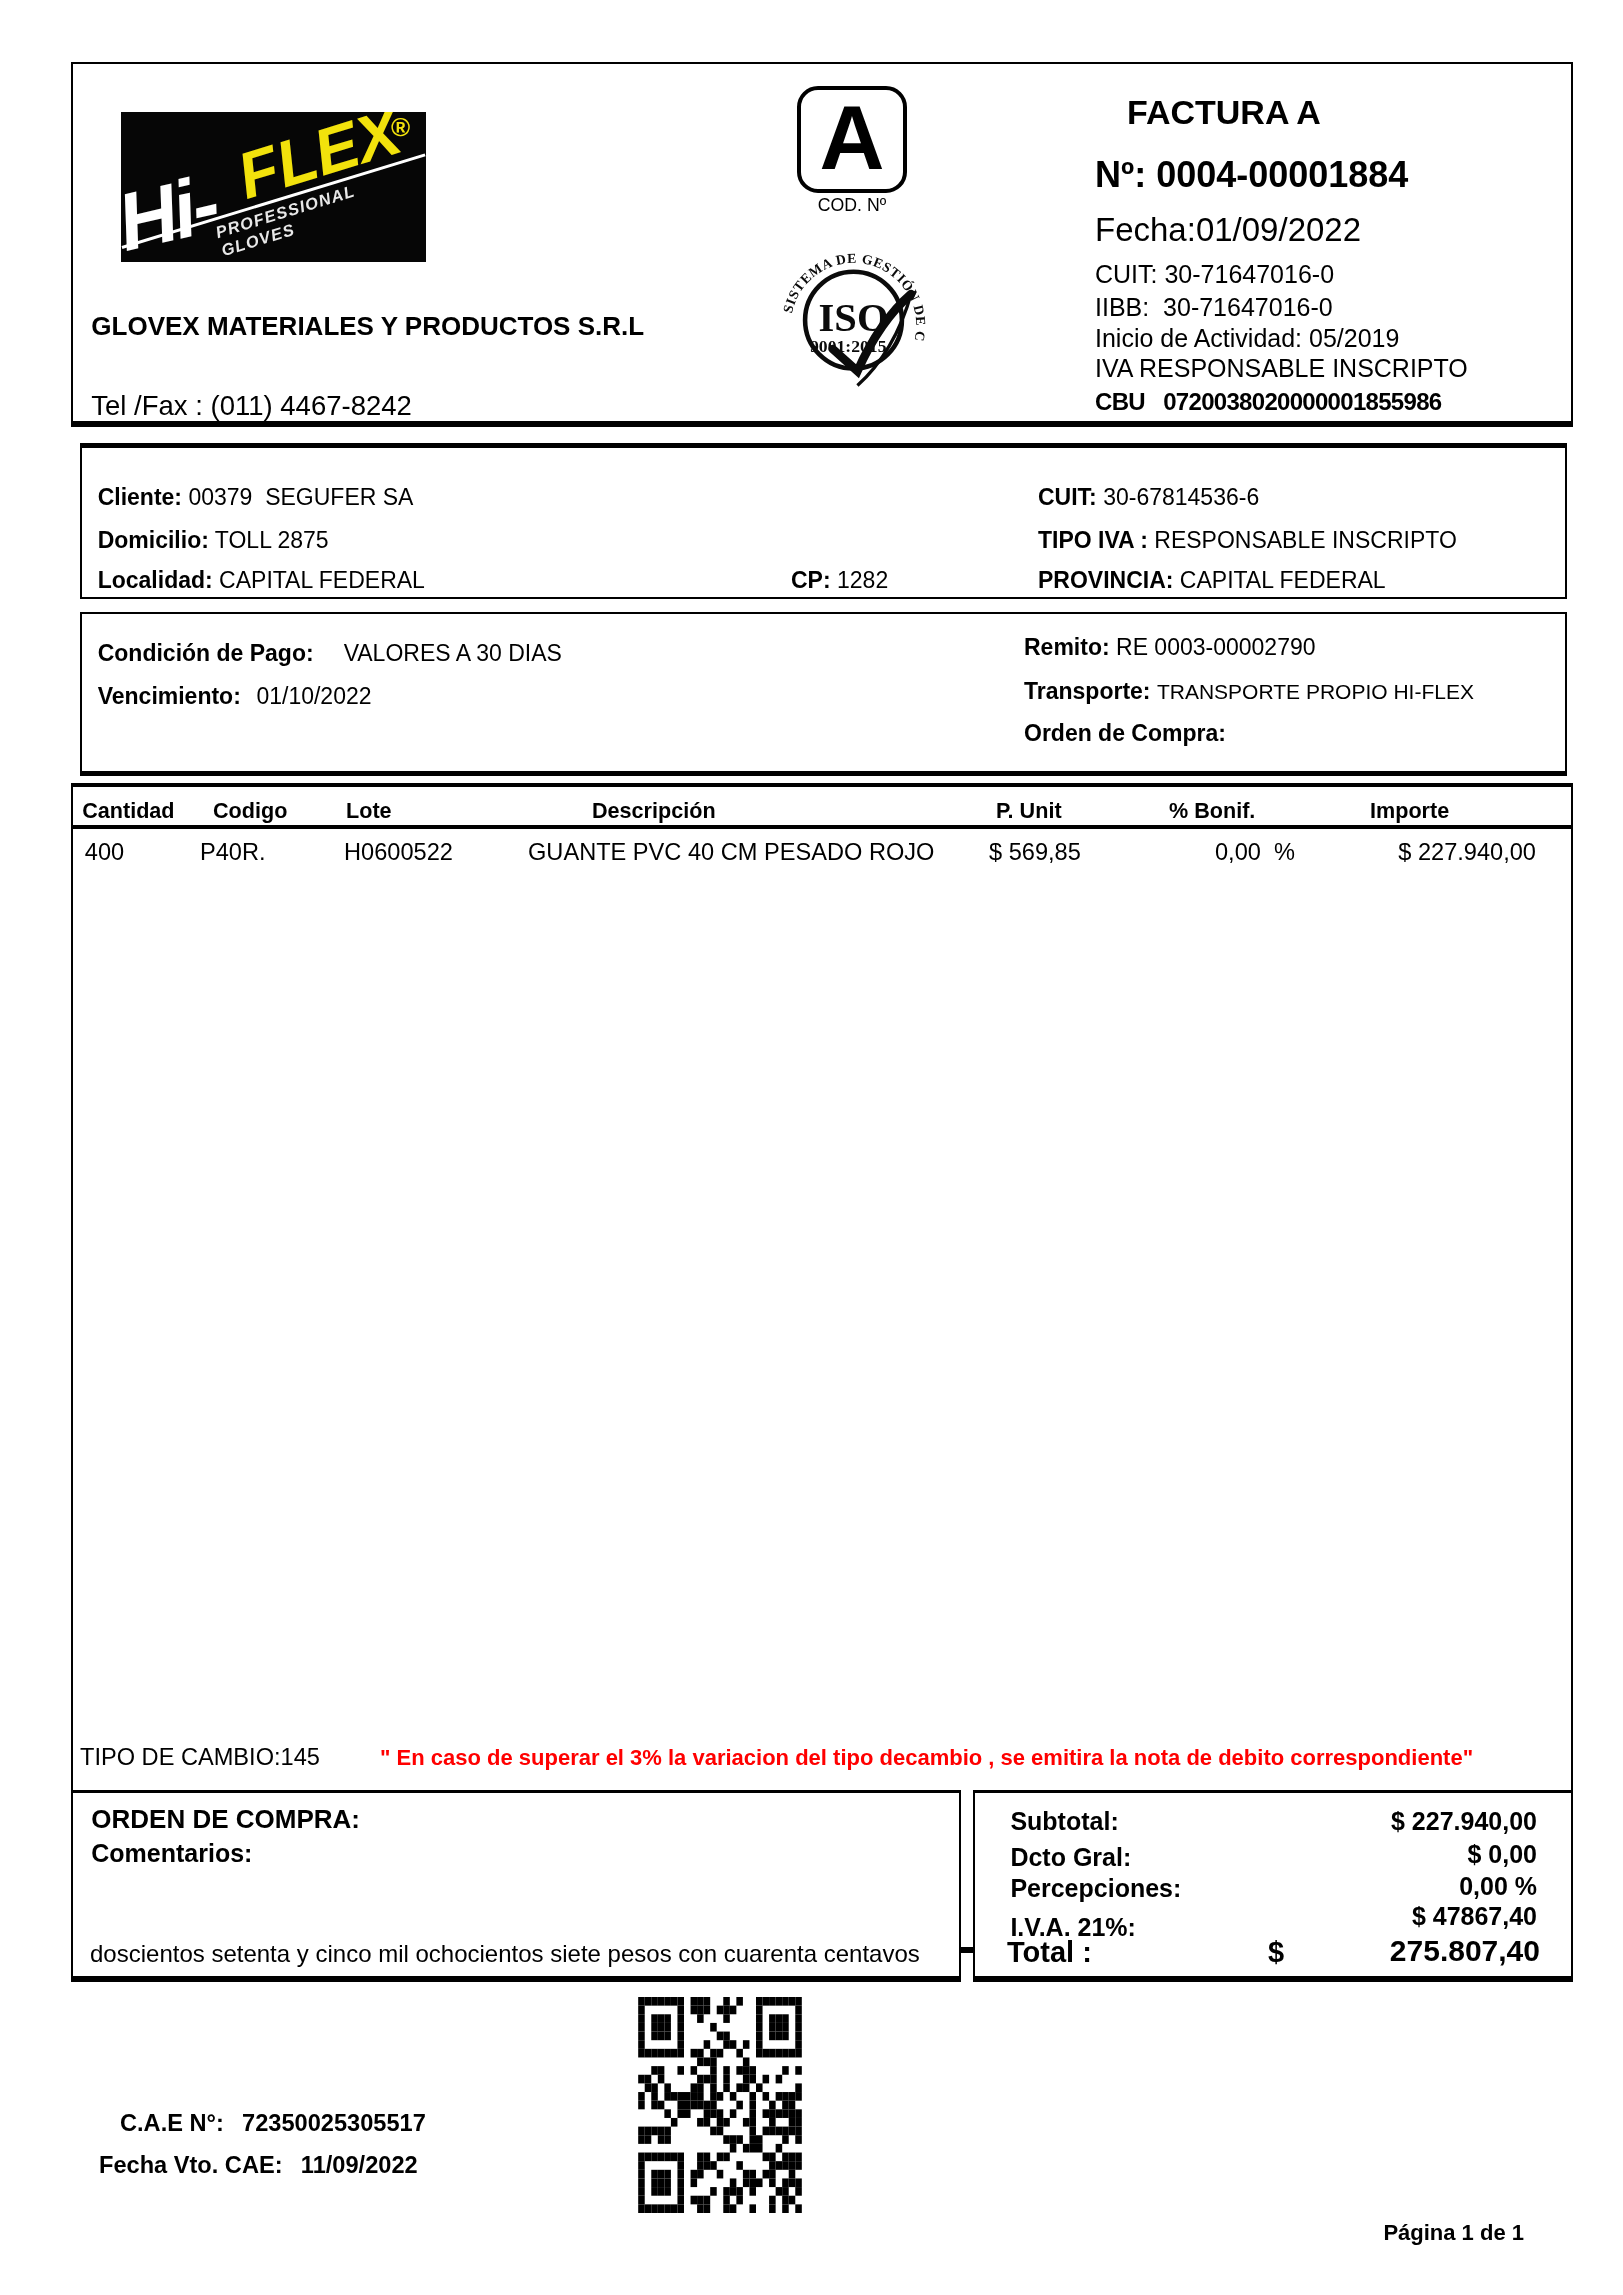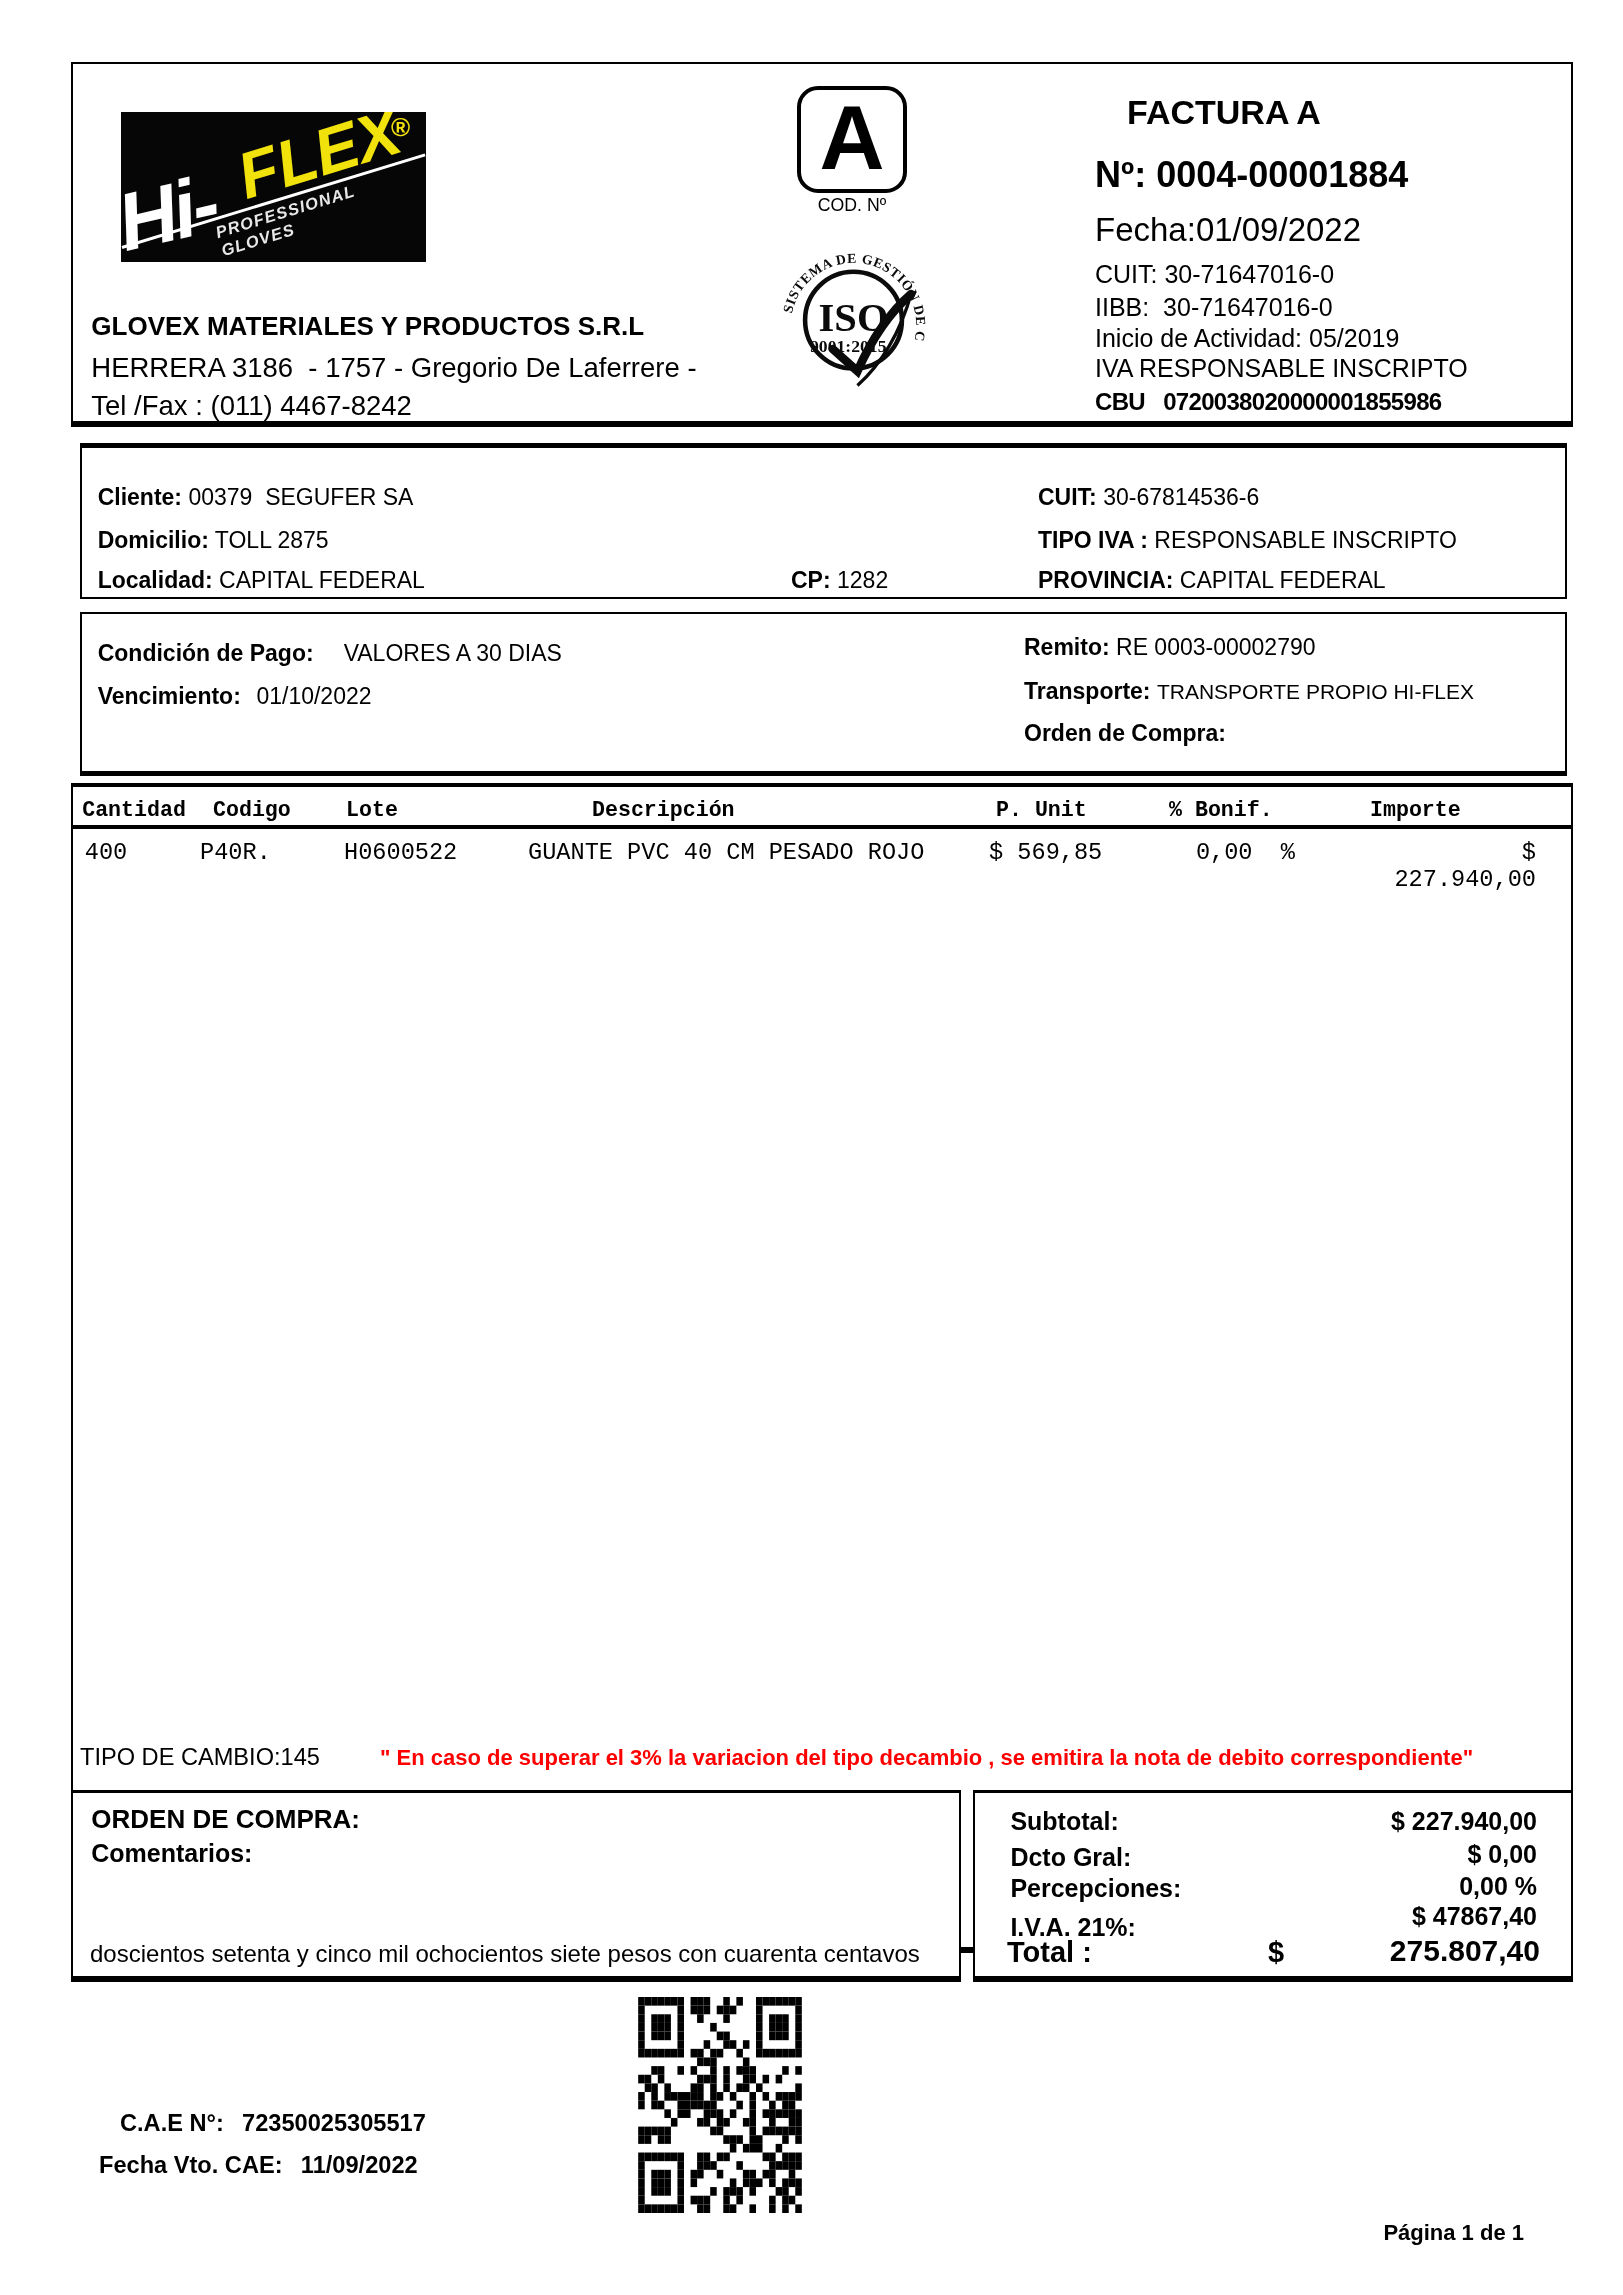--- a/index.html
+++ b/index.html
@@ -44,21 +44,21 @@
   
   .client-box{left:80px;top:443px;width:1487px;height:156px;border-top-width:5.9px;}
   .row-line{position:absolute;font-size:23px;}
   .val{font-weight:normal;}
 
   
   .payment-box{left:80px;top:612px;width:1487px;height:164px;border-bottom-width:5.9px;}
   .email-val{text-decoration:underline;}
 
   
-  .table-box{left:71px;top:783px;width:1502px;height:1170px;border-top-width:4.6px;border-bottom-width:6.5px;font-family:Liberation Mono, monospace;}
+  .table-box{left:71px;top:783px;width:1502px;height:1170px;border-top-width:4.6px;border-bottom-width:6.5px;}
   .thead{position:absolute;left:0;top:0;width:100%;height:38px;border-bottom:4.6px solid #000;}
   .th{position:absolute;top:10.5px;font-size:21.6px;font-weight:bold;}
   .td{position:absolute;top:52px;font-size:23.6px;}
 
   
   .exchange-line{left:80px;top:1744px;width:1498px;height:30px;font-size:23.6px;}
   .exchange-warning{position:absolute;left:300px;top:0.7px;font-size:22px;font-weight:bold;}
 
   
   .orden-box{left:71px;top:1790px;width:890px;height:192px;border-top-width:3.9px;border-bottom-width:6.5px;}
@@ -89,21 +89,20 @@
 
     <div class="logo">
       <span class="logo-hi" data-bind="header.logo.hi">Hi-</span>
       <span class="logo-flex" data-bind="header.logo.flex">FLEX</span>
       <span class="logo-reg" data-bind="header.logo.registered">®</span>
       <div class="logo-swoosh"></div>
       <span class="logo-tagline" data-bind="header.logo.tagline">PROFESSIONAL GLOVES</span>
     </div>
 
     <div class="abs company-name" data-bind="header.company_name">GLOVEX MATERIALES Y PRODUCTOS S.R.L</div>
-    <div class="abs company-address" data-bind="header.company_address">HERRERA 3186  - 1757 - Gregorio De Laferrere -</div>
     <div class="abs company-phone" data-bind="header.company_phone">Tel /Fax : (011) 4467-8242</div>
 
     <div class="letter-box">
       <div class="letter-a" data-bind="header.letter.code">A</div>
     </div>
     <div class="cod-label" data-bind="header.letter.label">COD. Nº</div>
 
     <svg class="iso-seal" viewBox="0 0 240 240">
       <defs>
         <path id="isoArc" d="M 26 162 A 96 96 0 1 1 214 162" fill="none"></path>

